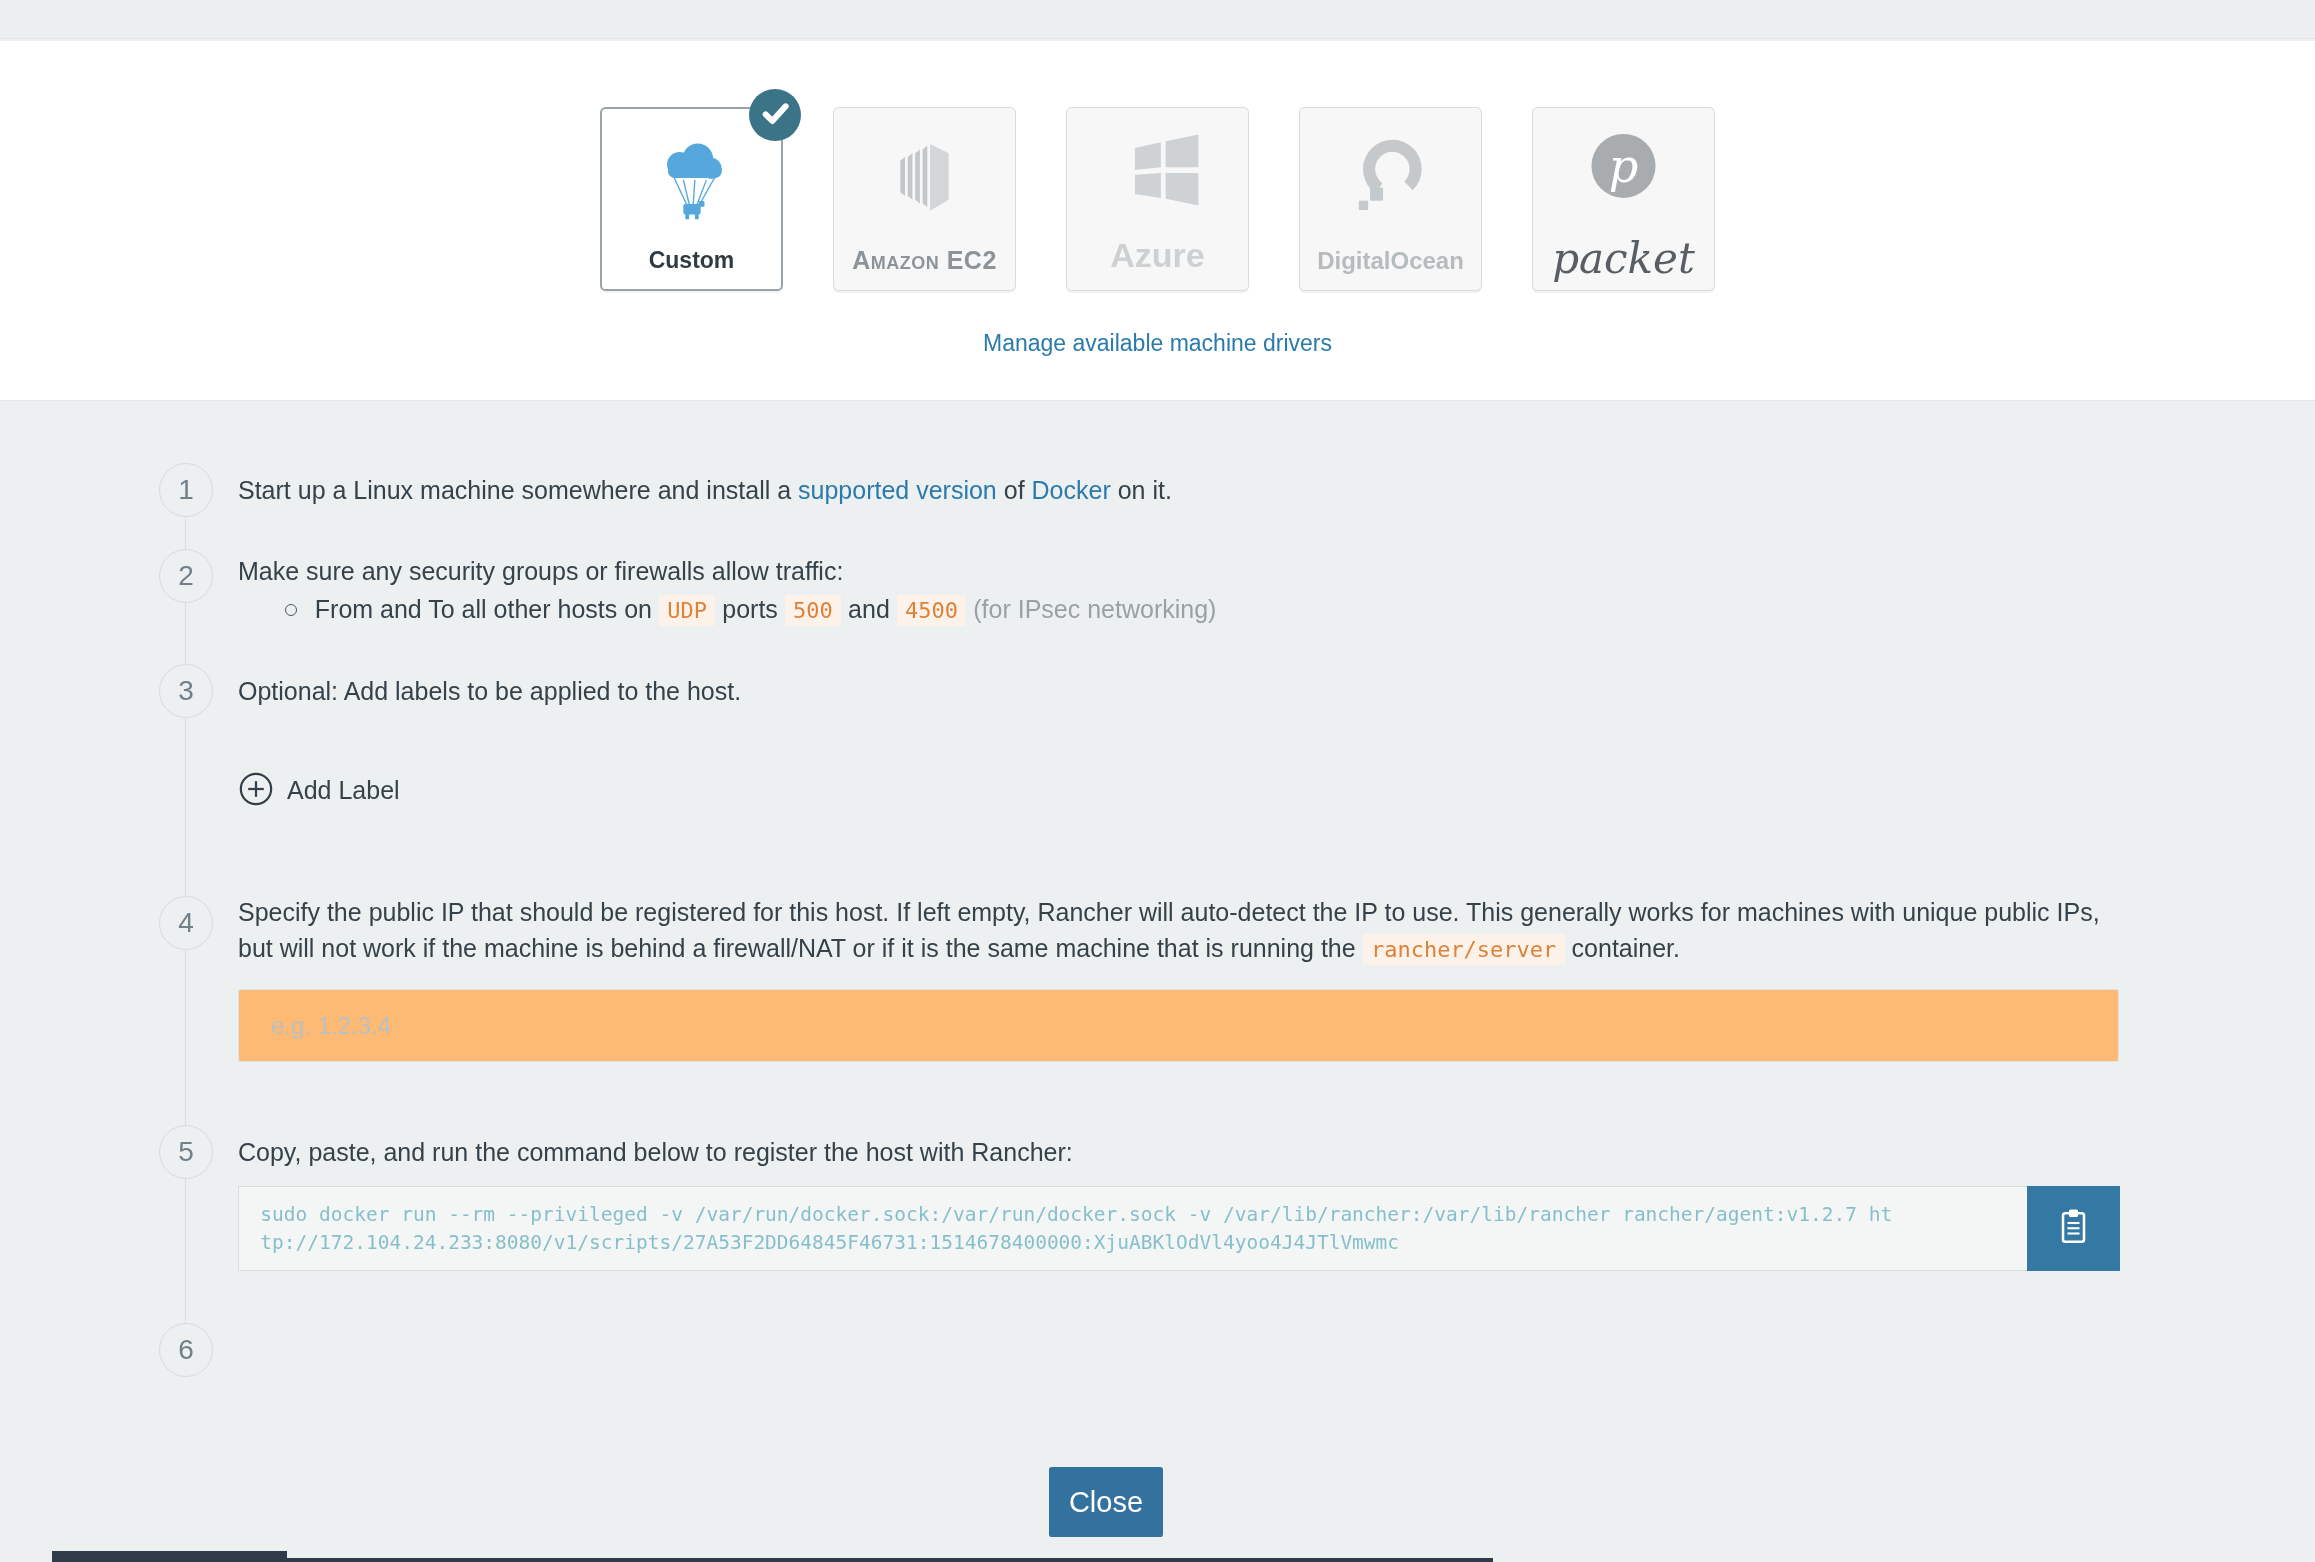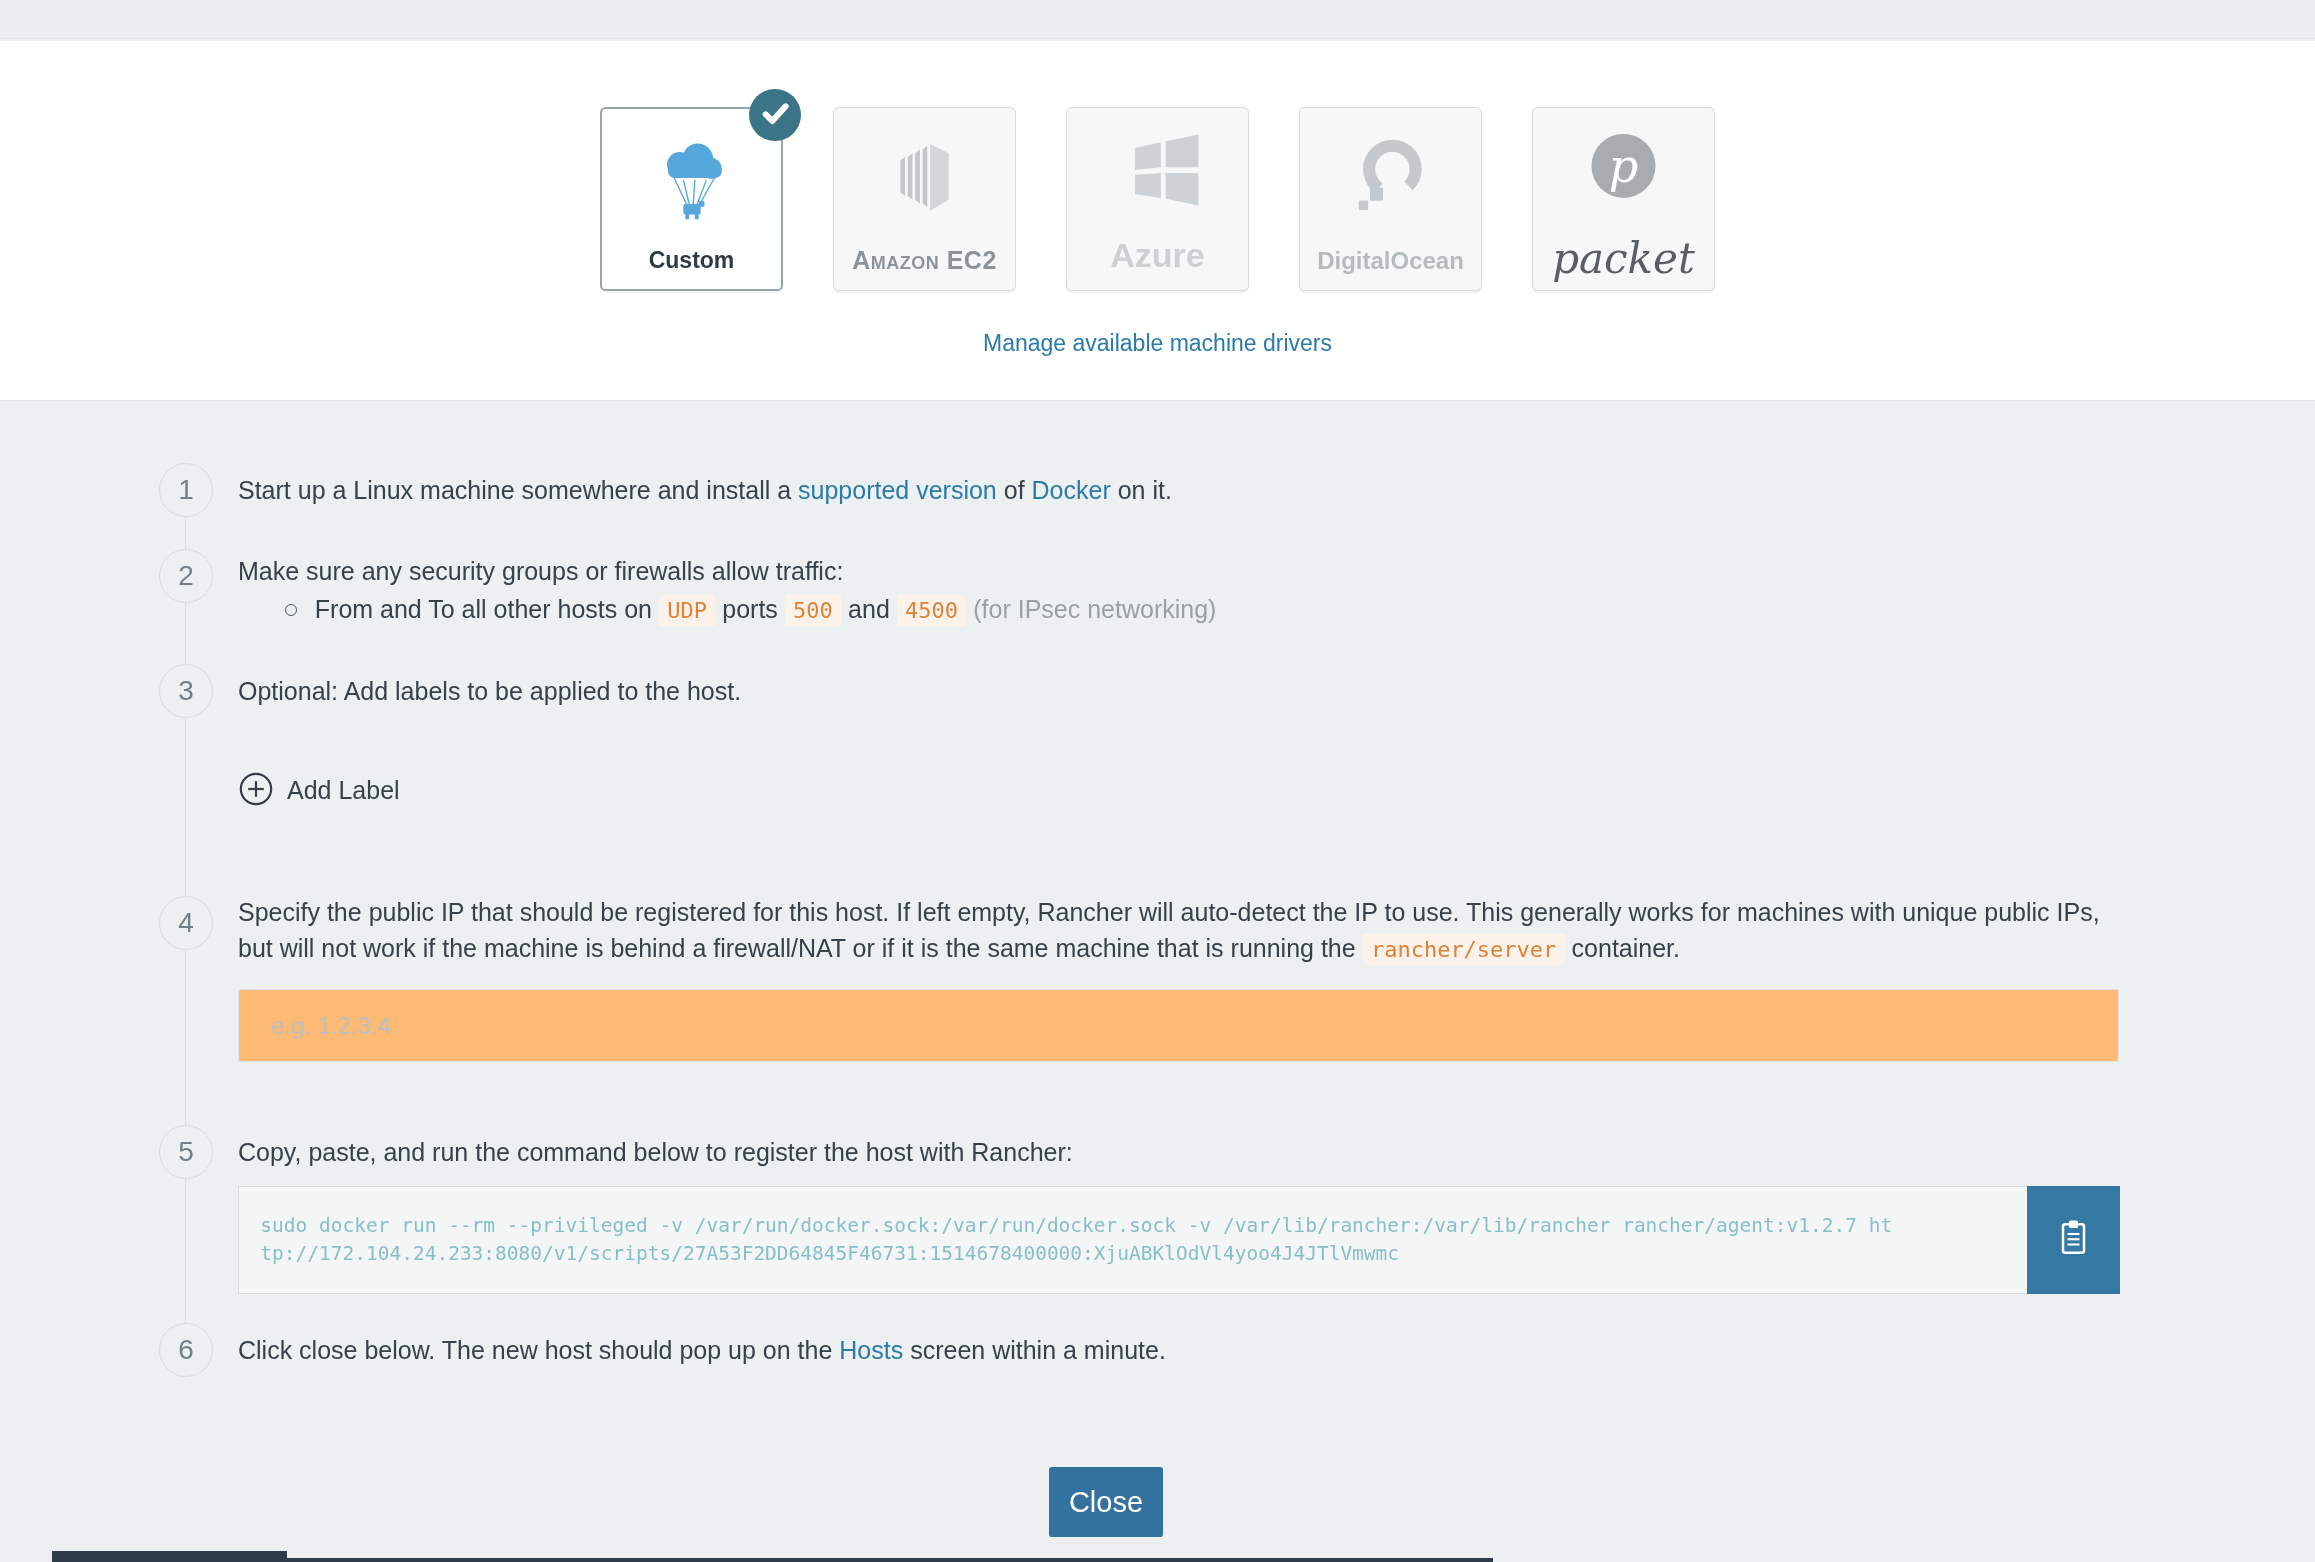--- a/index.html
+++ b/index.html
@@ -42,21 +42,21 @@
 
   .addlabel{position:absolute;left:239px;top:772px;display:flex;align-items:center;gap:14px;cursor:pointer;}
   .addlabel .txt{font-size:25px;color:#36424a;}
 
   .para4{position:absolute;left:238px;top:894px;width:1874px;font-size:25px;line-height:36px;color:#36424a;}
   .ip-input{position:absolute;left:238px;top:989px;width:1881px;height:73px;box-sizing:border-box;
         background:#fdba74;border:0.9px solid #dfe3e4;border-radius:2.8px;padding:0 32px;
         font-size:24px;color:#36424a;font-family:"Liberation Sans",sans-serif;outline:none;}
   .ip-input::placeholder{color:#b9bfc2;}
 
-  .codebox{position:absolute;left:238px;top:1186px;width:1882px;height:108px;box-sizing:border-box;
+  .codebox{position:absolute;left:238px;top:1186px;width:1882px;height:85px;box-sizing:border-box;
         display:flex;background:#f4f6f6;border:0.9px solid #d9dde0;}
   .codetext{flex:1;display:flex;align-items:center;padding-left:21.3px;}
   .codetext span{display:block;width:1636px;font-family:"DejaVu Sans Mono",monospace;font-size:19.5px;
         line-height:28px;color:#86bfca;word-break:break-all;white-space:normal;}
   .copybtn{width:93px;margin:-0.9px;background:#3478a4;border:none;display:flex;align-items:center;justify-content:center;cursor:pointer;}
 
   .closebtn{position:absolute;left:1049px;top:1467px;width:114px;height:70px;background:#33719f;border:none;
         border-radius:2.8px;color:#ffffff;font-size:29px;font-family:"Liberation Sans",sans-serif;cursor:pointer;}
 
   .bottom-dark{position:absolute;left:52px;bottom:0;width:235px;height:11px;background:#2d3c48;}
@@ -211,21 +211,20 @@
           <rect x="10" y="2" width="6" height="5" rx="1" fill="#fff"></rect>
           <line x1="9" y1="11" x2="17" y2="11" stroke="#fff" stroke-width="1.4"></line>
           <line x1="9" y1="14.5" x2="17" y2="14.5" stroke="#fff" stroke-width="1.4"></line>
           <line x1="9" y1="18" x2="17" y2="18" stroke="#fff" stroke-width="1.4"></line>
         </svg>
       </span>
     </button>
   </div>
 
   <div class="stepnum" style="top:1323px;">6</div>
-  <div class="steptext" style="top:1334px;"><span>Click close below. The new host should pop up on the </span><a class="inline-link">Hosts</a><span> screen within a minute.</span></div>
 
   <button class="closebtn">Close</button>
 
   <div class="bottom-dark"></div>
   <div class="bottom-dark-line"></div>
 
 </div>
 
 
 </body></html>

